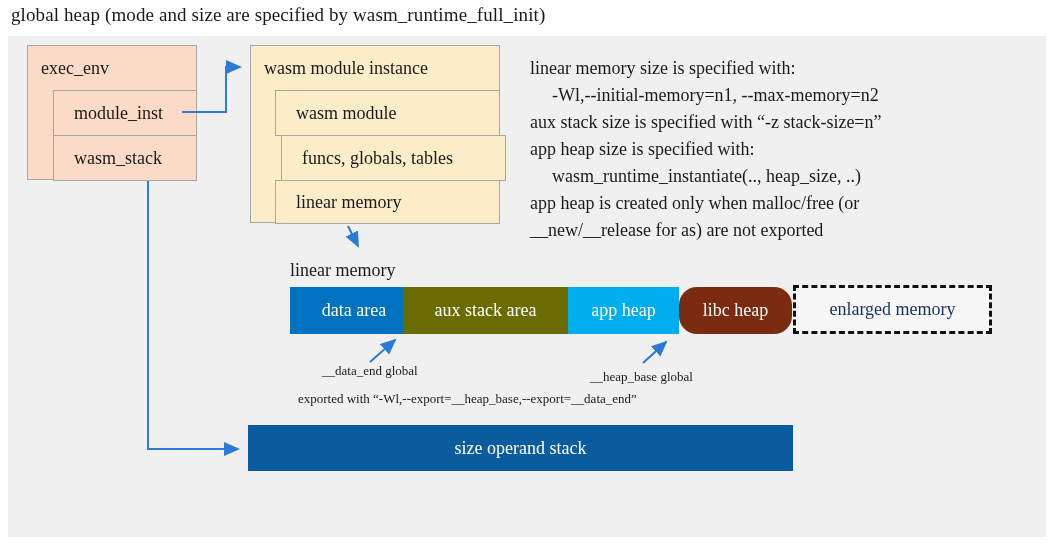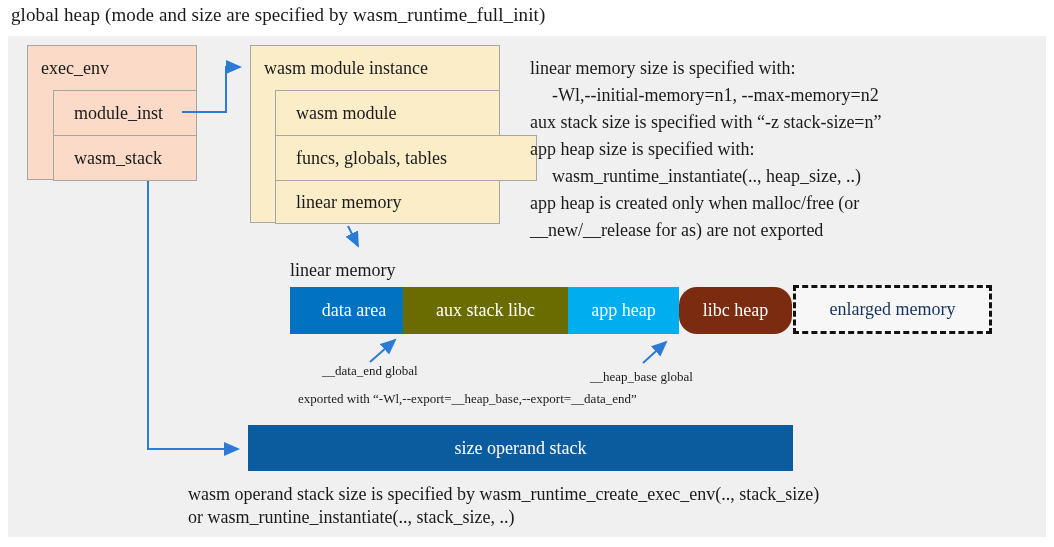--- a/index.html
+++ b/index.html
@@ -55,50 +55,46 @@
   <div class="box salmon" style="left:27px;top:45px;width:170px;height:135px;">
     <div class="box-header">exec_env</div>
   </div>
   <div class="inner-row salmon" style="left:53px;top:90px;width:144px;height:46px;">module_inst</div>
   <div class="inner-row salmon" style="left:53px;top:135px;width:144px;height:46px;">wasm_stack</div>
 
   <div class="box cream" style="left:250px;top:45px;width:250px;height:178px;">
     <div class="box-header">wasm module instance</div>
   </div>
   <div class="inner-row cream" style="left:275px;top:90px;width:225px;height:46px;">wasm module</div>
-  <div class="inner-row cream" style="left:275px;top:135px;width:262px;height:46px;">funcs, globals, tables</div>
+  <div class="inner-row cream" style="left:281px;top:135px;width:225px;height:46px;">funcs, globals, tables</div>
   <div class="inner-row cream" style="left:275px;top:180px;width:225px;height:44px;">linear memory</div>
 
   <div class="notes-right">
     <div>linear memory size is specified with:</div>
     <div class="indent">-Wl,--initial-memory=n1, --max-memory=n2</div>
     <div>aux stack size is specified with “-z stack-size=n”</div>
     <div>app heap size is specified with:</div>
     <div class="indent">wasm_runtime_instantiate(.., heap_size, ..)</div>
     <div>app heap is created only when malloc/free (or</div>
     <div>__new/__release for as) are not exported</div>
   </div>
 
   <div class="lm-label">linear memory</div>
   <div class="seg seg-data">data area</div>
-  <div class="seg seg-aux">aux stack libc</div>
+  <div class="seg seg-aux">aux stack area</div>
   <div class="seg seg-app">app heap</div>
   <div class="seg seg-libc">libc heap</div>
   <div class="seg seg-enlarged">enlarged memory</div>
 
   <div class="ann ann-dataend">__data_end global</div>
   <div class="ann ann-heapbase">__heap_base global</div>
   <div class="ann ann-exported">exported with “-Wl,--export=__heap_base,--export=__data_end”</div>
 
   <div class="opstack">size operand stack</div>
 
-  <div class="notes-bottom">
-    <div>wasm operand stack size is specified by wasm_runtime_create_exec_env(.., stack_size)</div>
-    <div>or wasm_runtine_instantiate(.., stack_size, ..)</div>
-  </div>
 
   <svg class="wires" viewBox="0 0 1054 547">
     <defs>
       <marker id="arw" markerWidth="9" markerHeight="8" refX="7" refY="3.5" orient="auto">
         <path d="M0,0 L8,3.5 L0,7 Z" fill="#2b7bd6"></path>
       </marker>
     </defs>
     <path d="M182,112 L226,112 L226,67 L240,67" fill="none" stroke="#2b7bd6" stroke-width="2" marker-end="url(#arw)"></path>
     <path d="M148,181 L148,449 L238,449" fill="none" stroke="#2b7bd6" stroke-width="2" marker-end="url(#arw)"></path>
     <path d="M348,226 L358,246" fill="none" stroke="#2b7bd6" stroke-width="2" marker-end="url(#arw)"></path>

